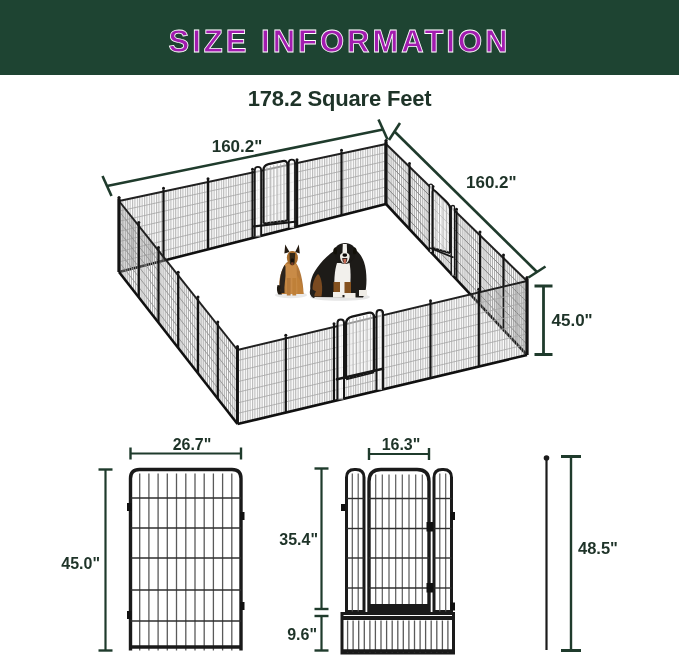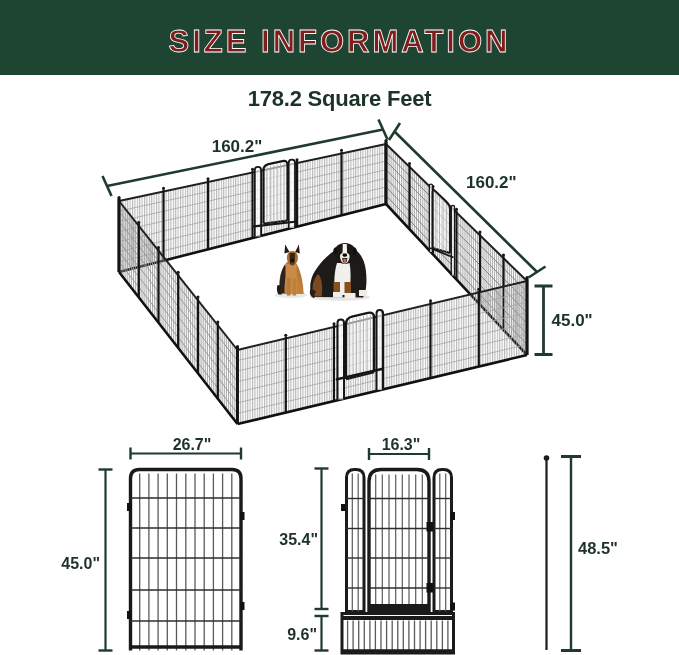--- a/index.html
+++ b/index.html
@@ -3,21 +3,21 @@
 <meta charset="utf-8">
 <style>
 html,body{margin:0;padding:0;width:679px;height:655px;background:#ffffff;overflow:hidden;
 font-family:"Liberation Sans",sans-serif;}
 </style>
 </head>
 <body>
 
 <div style="position:absolute;left:0;top:0;width:679px;height:75px;background:#1e4432;"></div>
 
-<div style="position:absolute;left:0;top:0;width:679px;height:75px;padding-top:8px;box-sizing:border-box;display:flex;align-items:center;justify-content:center;color:#7f1d1d;font-size:31px;font-weight:bold;letter-spacing:3px;-webkit-text-stroke:0.8px #ffffff;">SIZE INFORMATION</div>
+<div style="position:absolute;left:0;top:0;width:679px;height:75px;padding-top:8px;box-sizing:border-box;display:flex;align-items:center;justify-content:center;color:#a21caf;font-size:31px;font-weight:bold;letter-spacing:3px;-webkit-text-stroke:0.8px #ffffff;">SIZE INFORMATION</div>
 
 <div style="position:absolute;left:0;top:88px;width:679px;text-align:center;color:#1e3328;font-size:22px;line-height:22px;font-weight:bold;letter-spacing:-0.2px;">178.2 Square Feet</div>
 
 <svg width="679" height="655" viewBox="0 0 679 655" style="position:absolute;left:0;top:0;">
 <defs>
 <pattern id="pw" width="2.4" height="6" patternUnits="userSpaceOnUse">
 <line x1="0.6" y1="0" x2="0.6" y2="6" stroke="#a3a3a3" stroke-width="0.85"></line>
 </pattern>
 <pattern id="pw2" width="1.9" height="6" patternUnits="userSpaceOnUse">
 <line x1="0.5" y1="0" x2="0.5" y2="6" stroke="#9b9b9b" stroke-width="0.85"></line>

